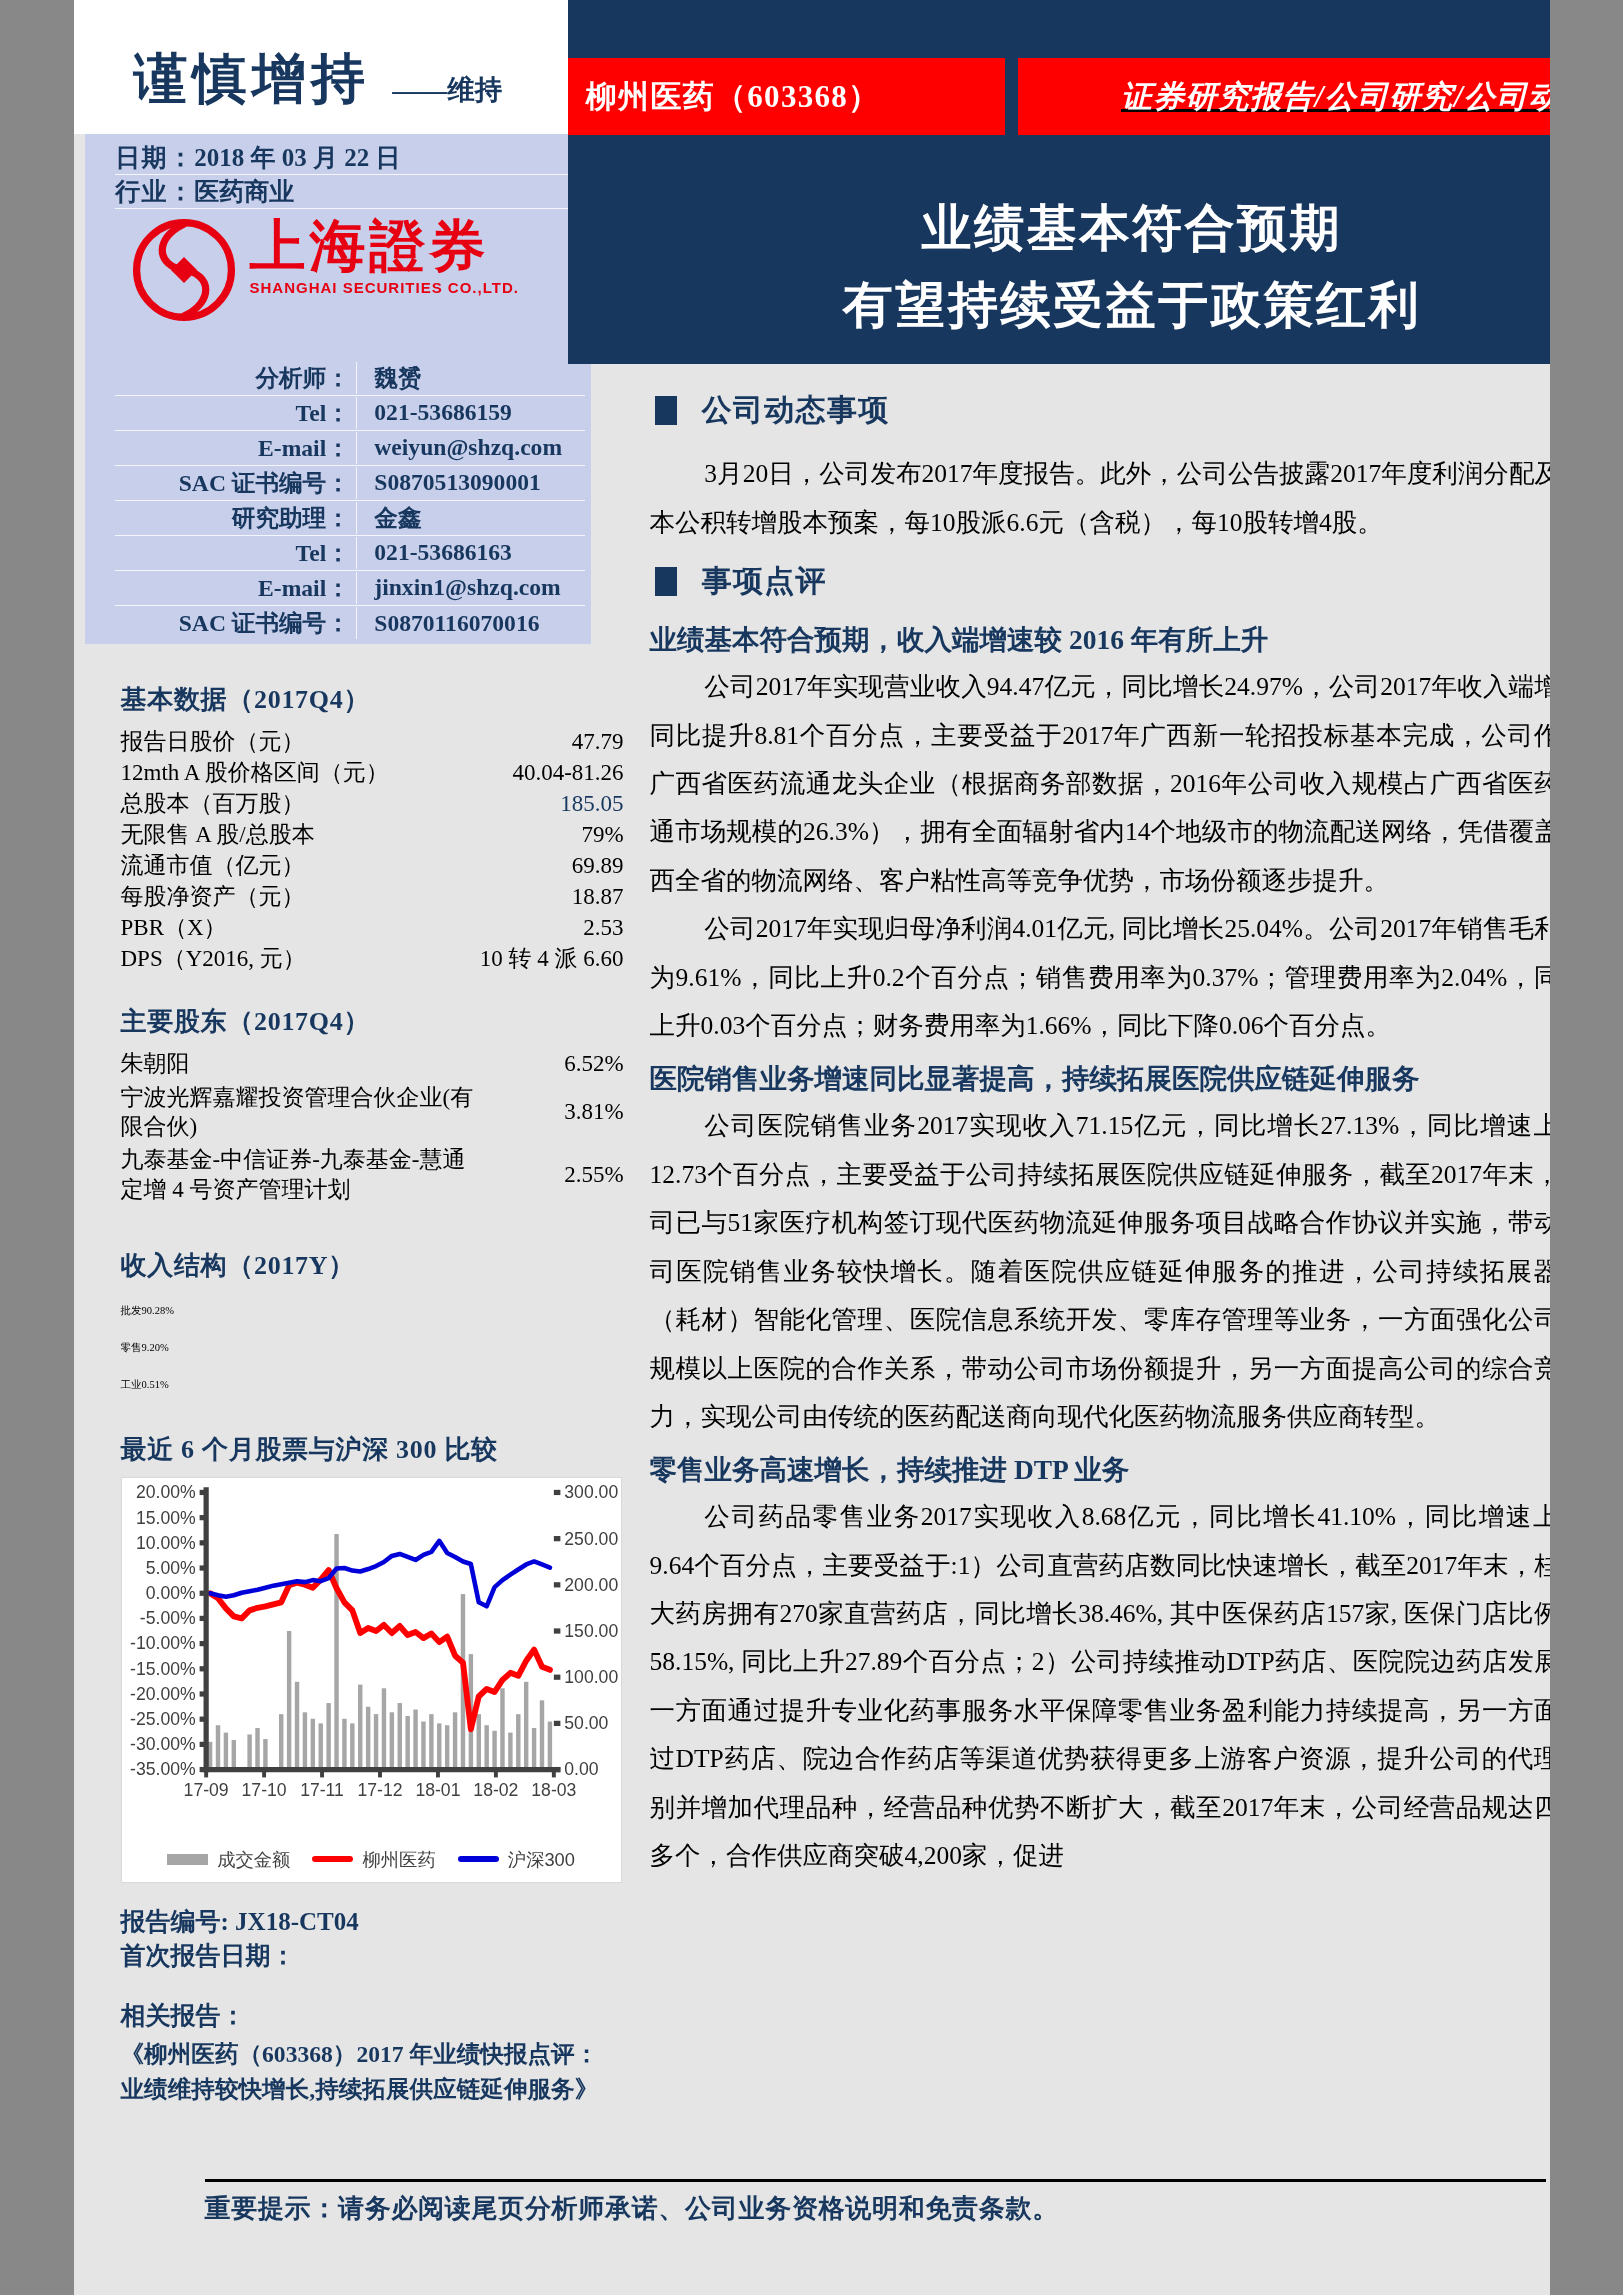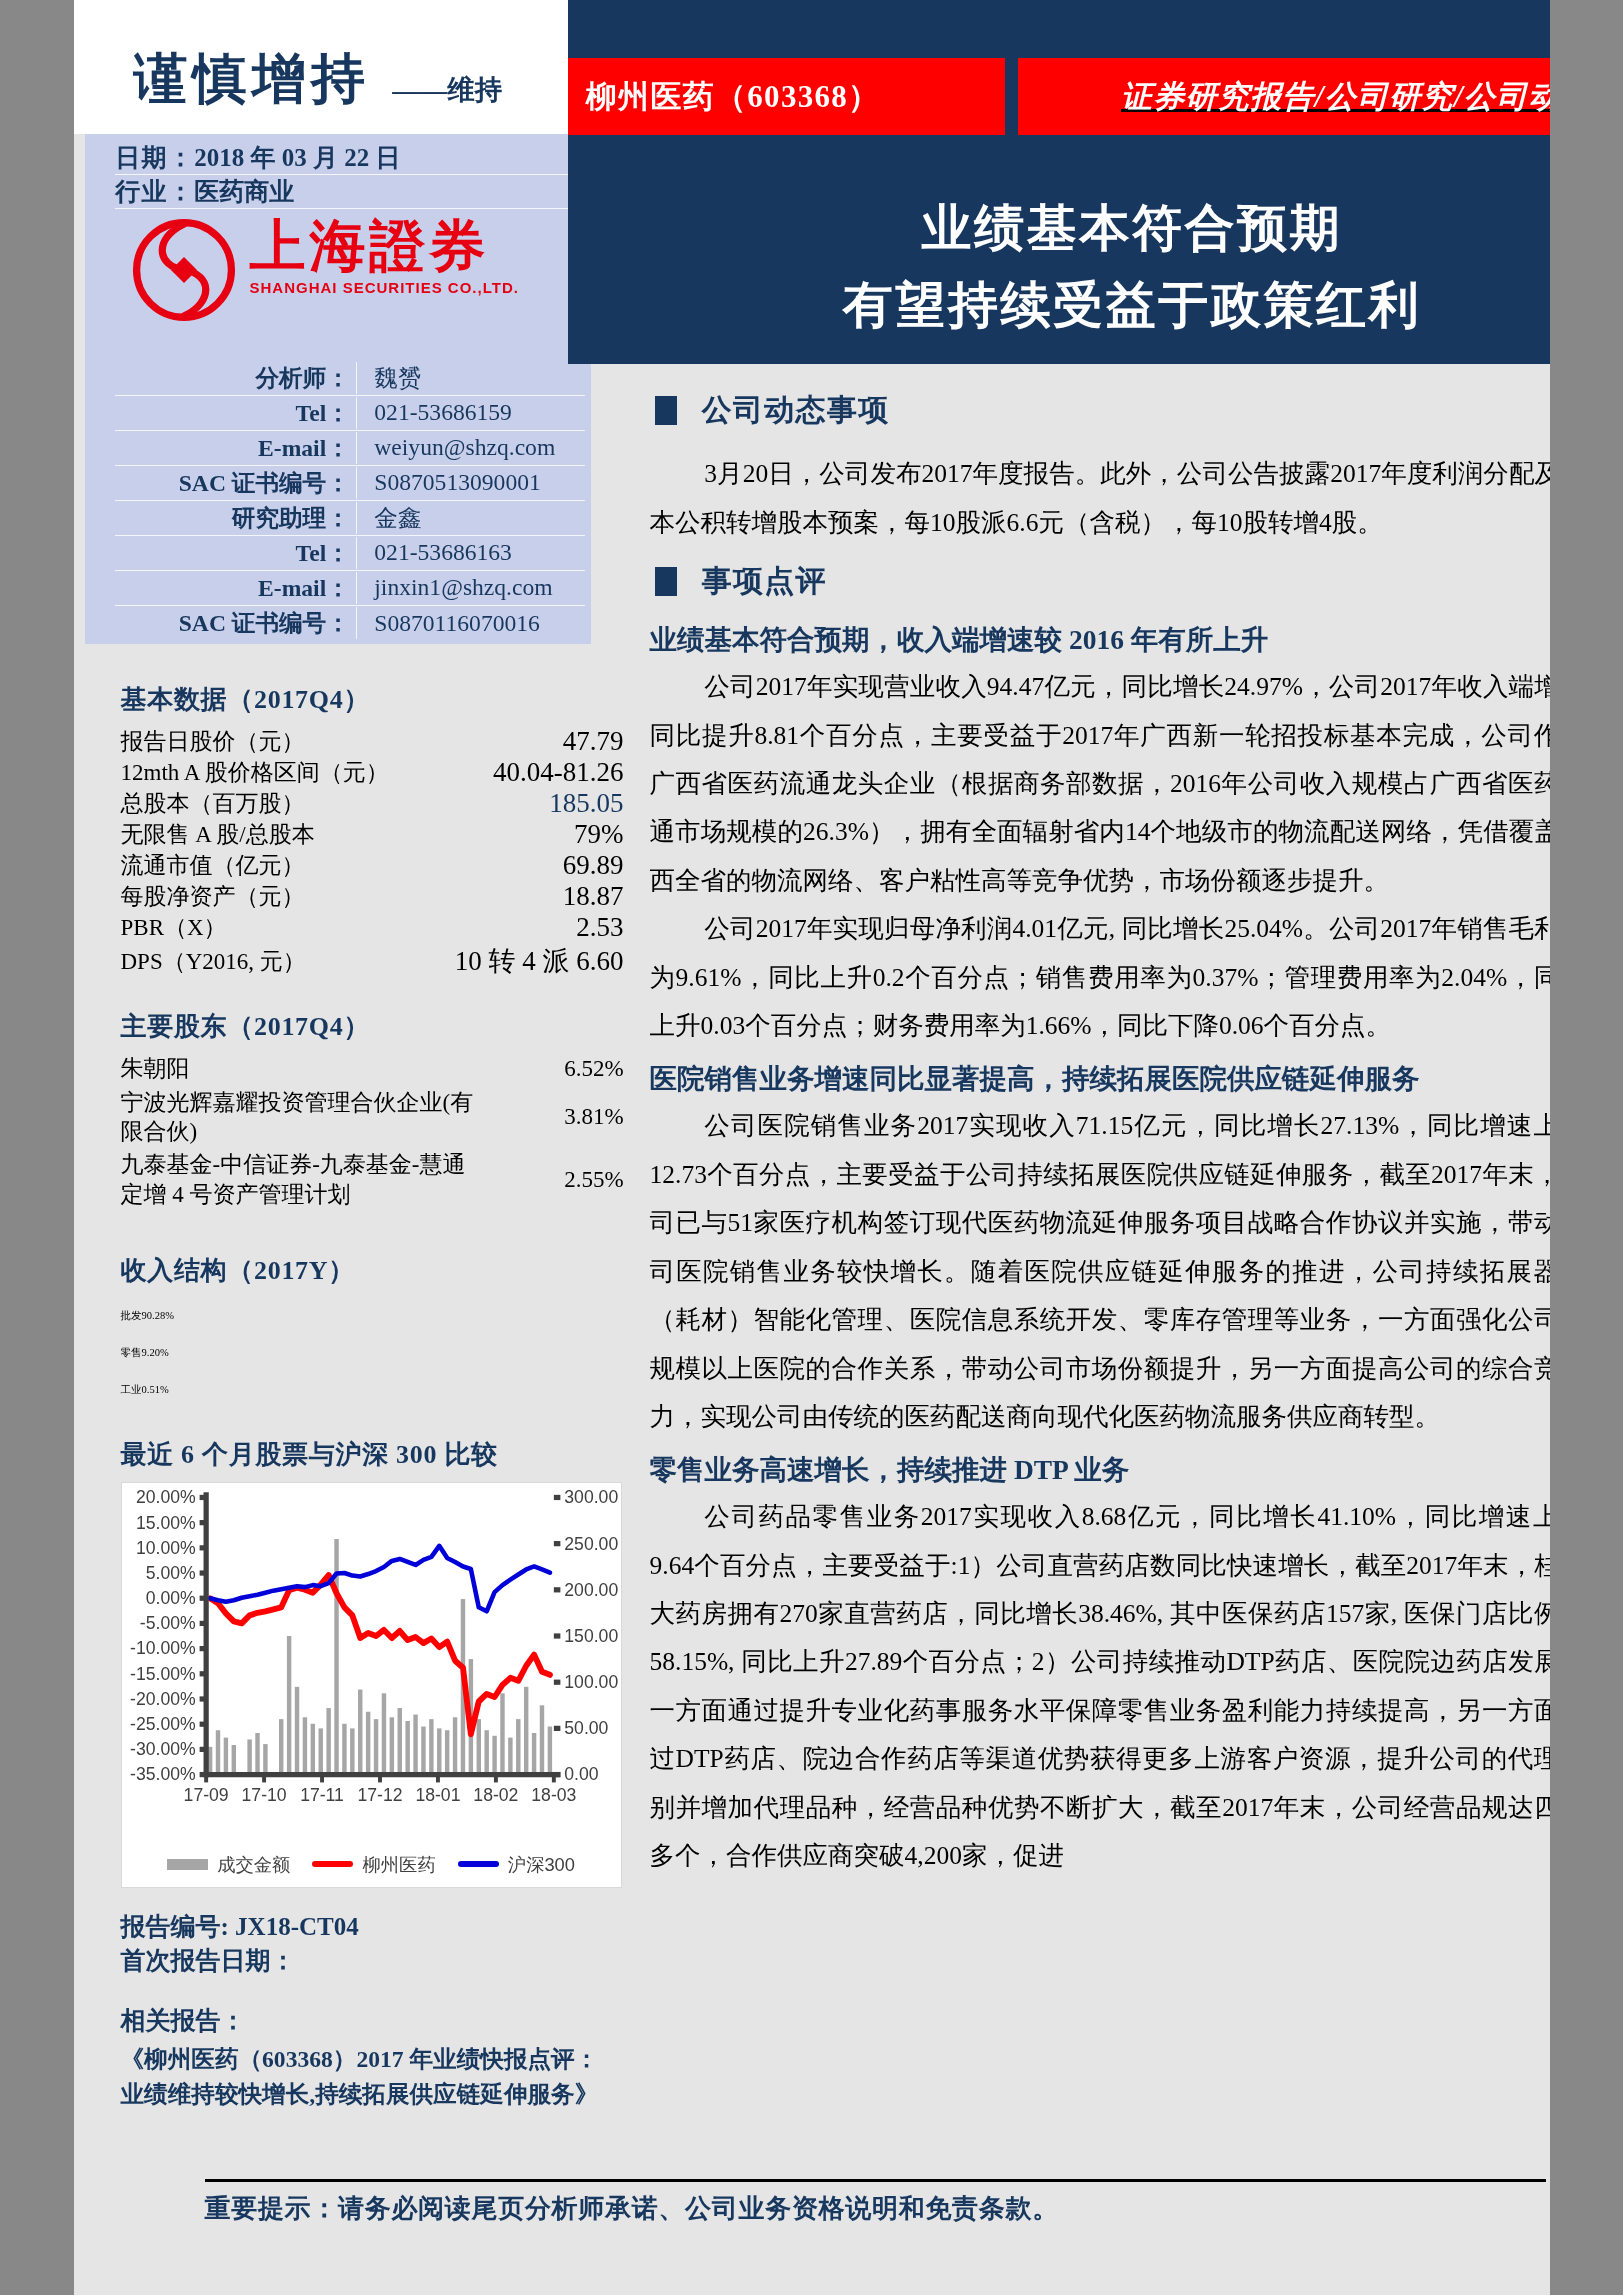--- a/index.html
+++ b/index.html
@@ -19,29 +19,29 @@
   .ip-row .lbl { letter-spacing:1.3px; }
   .logo-row { display:flex; align-items:flex-start; padding:7.9px 0 6.5px 14.4px; height:123px; }
   .logo-emblem { width:108px; height:108px; flex:0 0 auto; }
   .logo-texts { margin-left:11.8px; }
   .logo-cn { font-size:56px; font-weight:bold; color:#e60012; letter-spacing:3.9px; line-height:1.1; font-family:"Liberation Serif","DejaVu Serif",serif; }
   .logo-en { font-size:15px; font-weight:bold; color:#e60012; letter-spacing:1px; margin-top:1.3px; font-family:"Liberation Sans","DejaVu Sans",sans-serif; }
   .contact-table { margin-top:29px; }
   .ct-row { display:flex; align-items:center; min-height:35px; border-bottom:1.3px solid rgba(255,255,255,.8); }
   .ct-row:last-child { border-bottom:none; }
   .ct-label { width:242px; text-align:right; font-size:23.6px; font-weight:bold; color:#17375e; border-right:1.3px solid rgba(255,255,255,.8); padding-right:6.5px; }
-  .ct-value { padding-left:17px; font-size:23.6px; font-weight:normal; color:#17375e; }
+  .ct-value { padding-left:17px; font-size:23.6px; font-weight:bold; color:#17375e; }
 
   
   .left-col { position:absolute; left:0; top:645px; width:558px; padding:0 7.9px 0 47px; }
   .lc-head { font-size:26px; font-weight:bold; color:#17375e; letter-spacing:0.7px; }
   .h-basic { margin-top:37px; margin-bottom:9.2px; }
   .dtable .drow { display:flex; align-items:center; min-height:29.4px; }
   .drow .dlabel { flex:1; font-size:23px; color:#000; }
-  .drow .dvalue { font-size:27px; color:#000; text-align:right; }
+  .drow .dvalue { font-size:23px; color:#000; text-align:right; }
   .dvalue.hl { color:#17375e; }
   .h-holders { margin-top:30px; margin-bottom:7.9px; }
   .htable .hrow { display:flex; align-items:center; min-height:31px; padding:2px 0; }
   .hrow .hlabel { width:366px; font-size:23px; color:#000; line-height:1.28; }
   .hrow .hvalue { flex:1; font-size:23px; color:#000; text-align:right; }
   .h-revenue { margin-top:42px; margin-bottom:9.2px; }
   .rtable .rrow { display:flex; align-items:center; height:37px; }
   .h-chart { margin-top:29px; margin-bottom:9.2px; }
 
   .chart-box { width:501px; border:1.3px solid #d9d9d9; background:#fff; padding-top:3.9px; }

